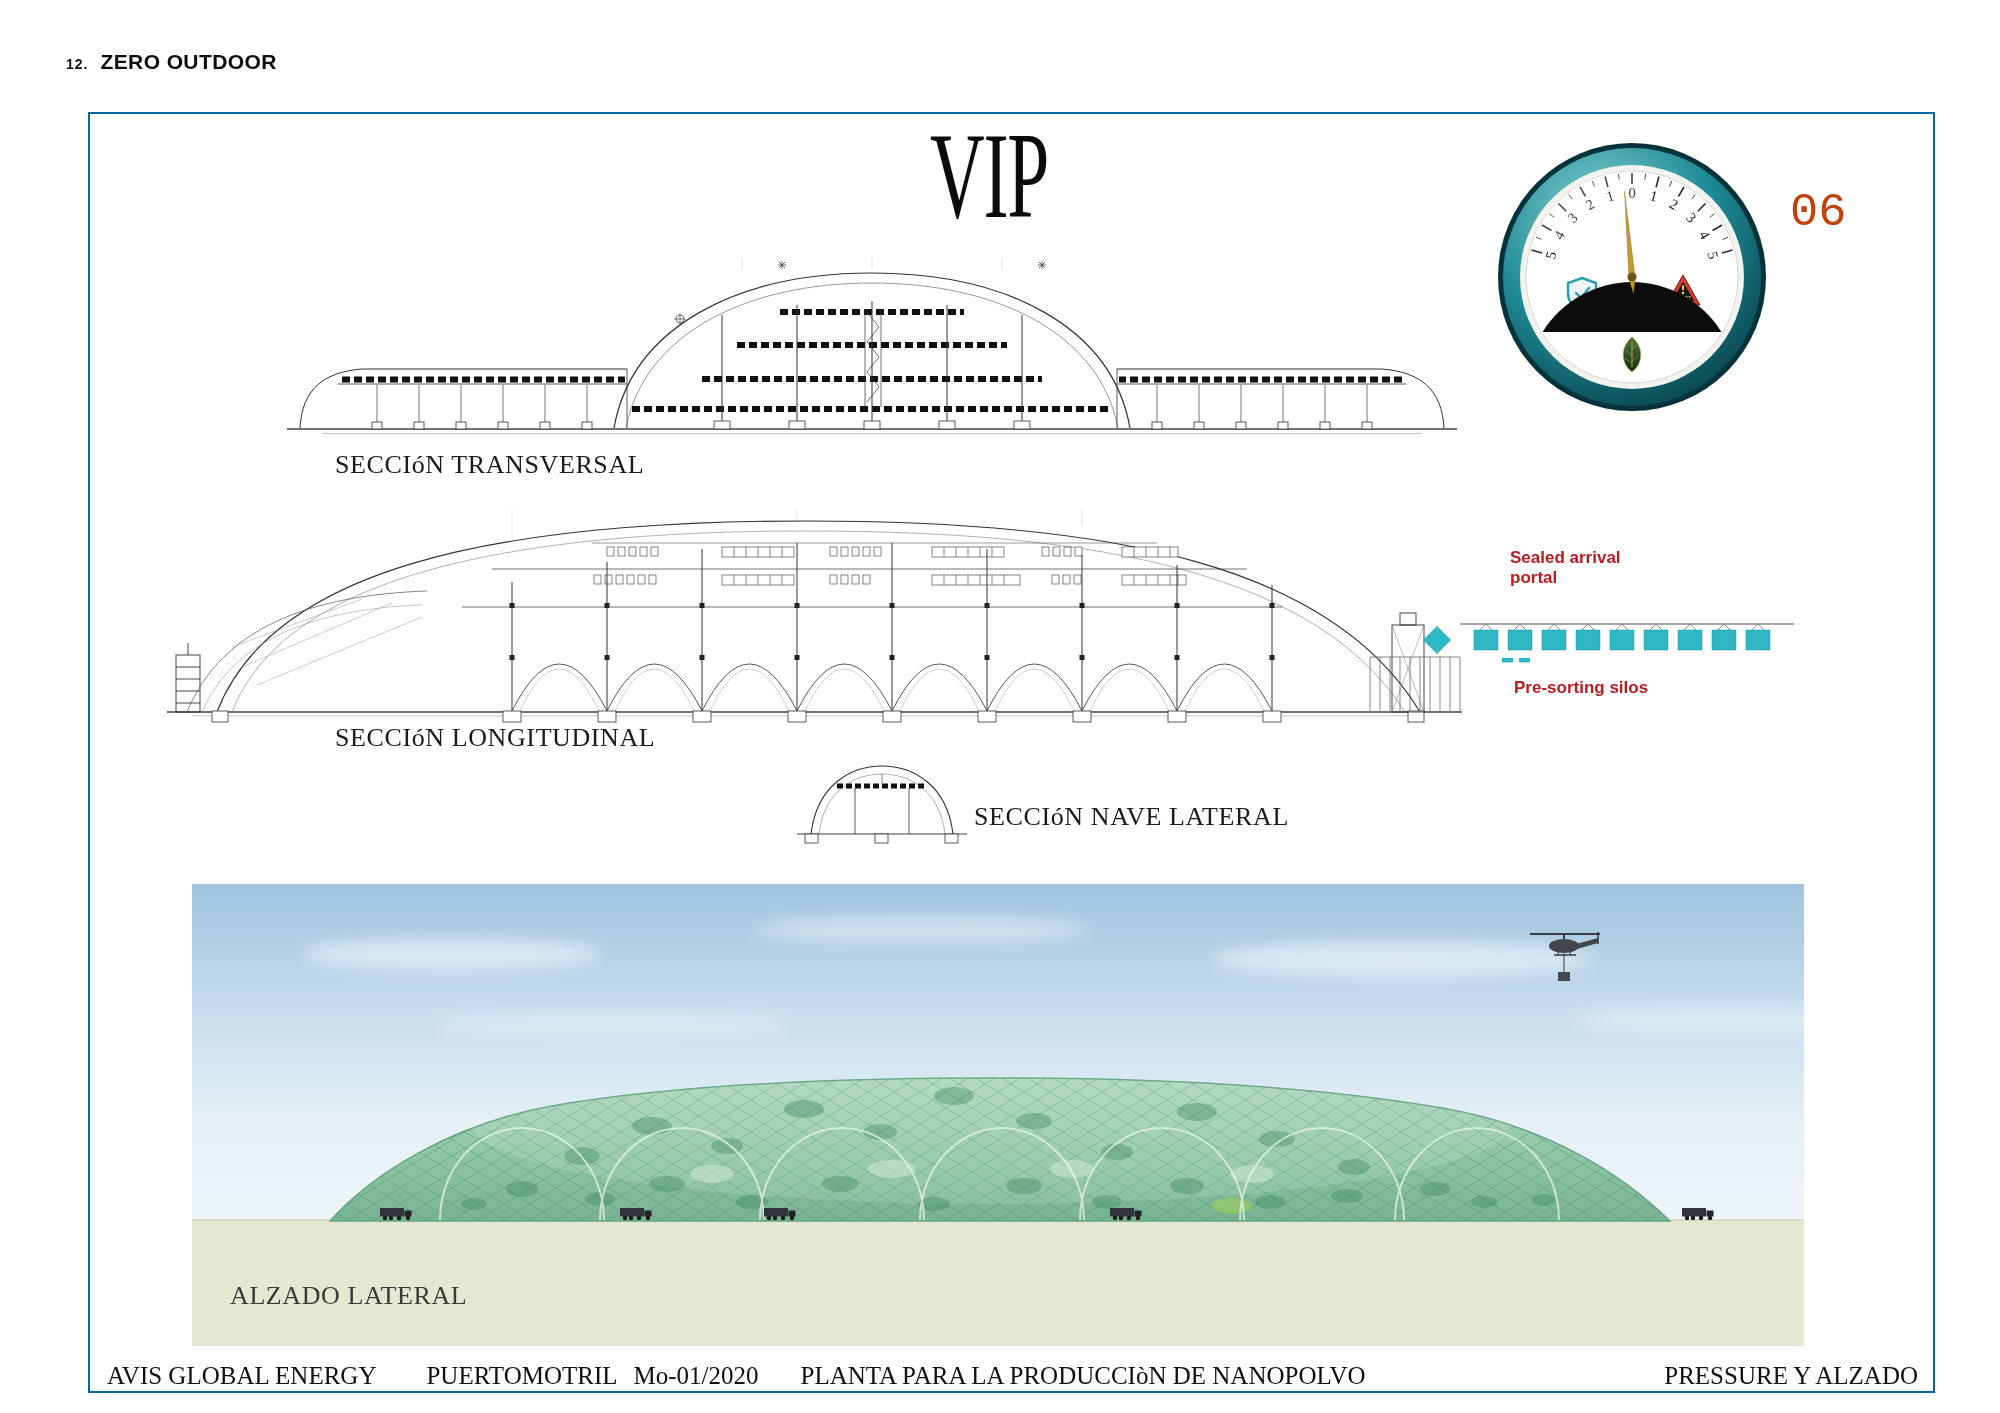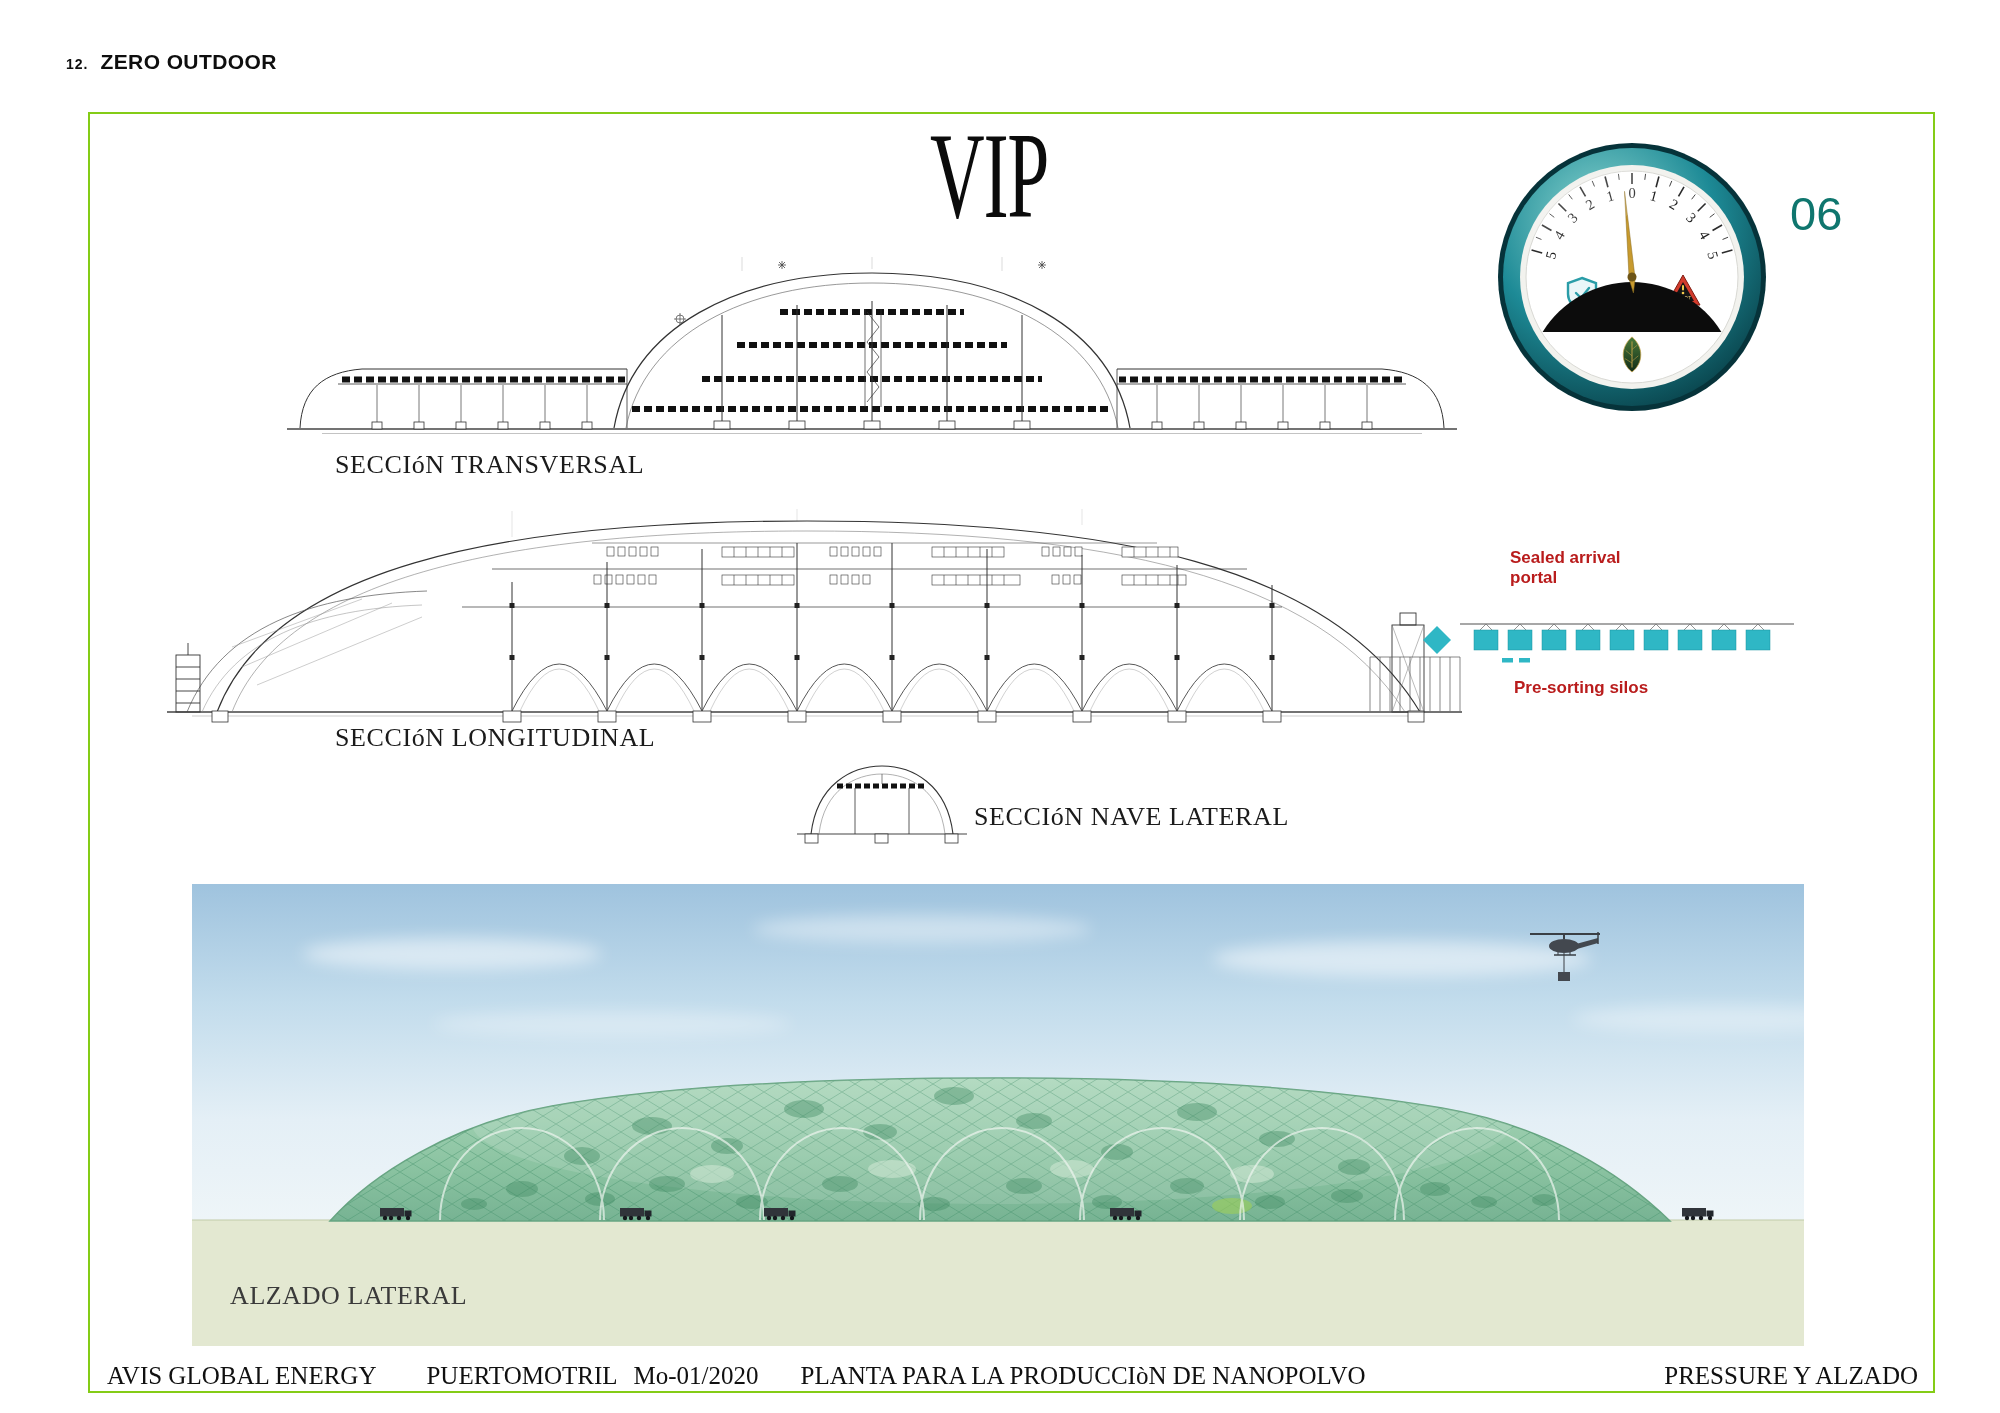--- a/index.html
+++ b/index.html
@@ -3,25 +3,25 @@
 <meta charset="utf-8">
 <style>
   *{margin:0;padding:0;box-sizing:border-box}
   html,body{width:2000px;height:1413px;background:#ffffff;font-family:"Liberation Sans",sans-serif;position:relative;overflow:hidden;color:#111}
   .abs{position:absolute}
 
   .page-heading{position:absolute;left:66px;top:50px;font-weight:bold;color:#0e0e0e;white-space:nowrap}
   .page-heading .num{font-size:14px;margin-right:12px;letter-spacing:1px}
   .page-heading .txt{font-size:21px;letter-spacing:.4px}
 
-  .frame{position:absolute;left:88px;top:112px;width:1847px;height:1281px;border:2px solid #84cc16;background:#fff}
+  .frame{position:absolute;left:88px;top:112px;width:1847px;height:1281px;border:2px solid #0369a1;background:#fff}
 
   .vip{position:absolute;left:840px;top:0;font-family:"Liberation Serif",serif;font-size:122px;line-height:1.02;letter-spacing:-2px;color:#0b0b0b;transform:scaleX(.62);transform-origin:0 0;white-space:nowrap}
   .subtitle{position:absolute;left:968px;top:90px;font-size:29px;letter-spacing:.5px;color:#0c0c0c;white-space:nowrap}
-  .sheet-number{position:absolute;left:1700px;top:72px;font-family:Liberation Sans, sans-serif;font-size:47px;color:#0f766e}
+  .sheet-number{position:absolute;left:1700px;top:72px;font-family:Liberation Mono, monospace;font-size:47px;color:#c2410c}
 
   .gauge{left:1407px;top:28px;width:270px;height:270px}
 
   .dwg-transversal{left:192px;top:143px;width:1180px;height:195px}
   .dwg-longitudinal{left:72px;top:393px;width:1640px;height:225px}
   .dwg-nave{left:707px;top:640px;width:170px;height:95px}
   .elevation{left:102px;top:770px;width:1612px;height:462px}
 
   .dwg-label{position:absolute;font-family:"Liberation Serif",serif;font-size:26px;color:#1b1b1b;letter-spacing:.6px;white-space:nowrap}
   .lbl-transversal{left:245px;top:336px}

